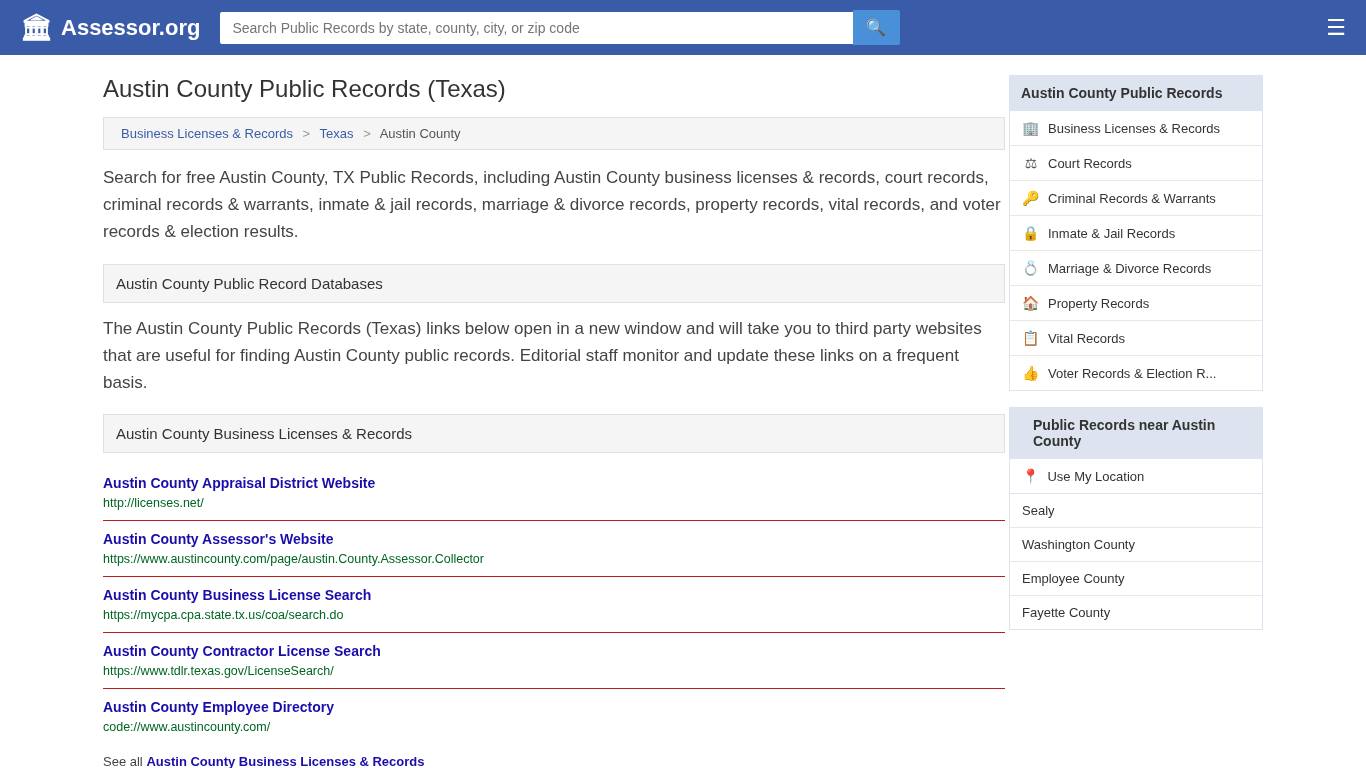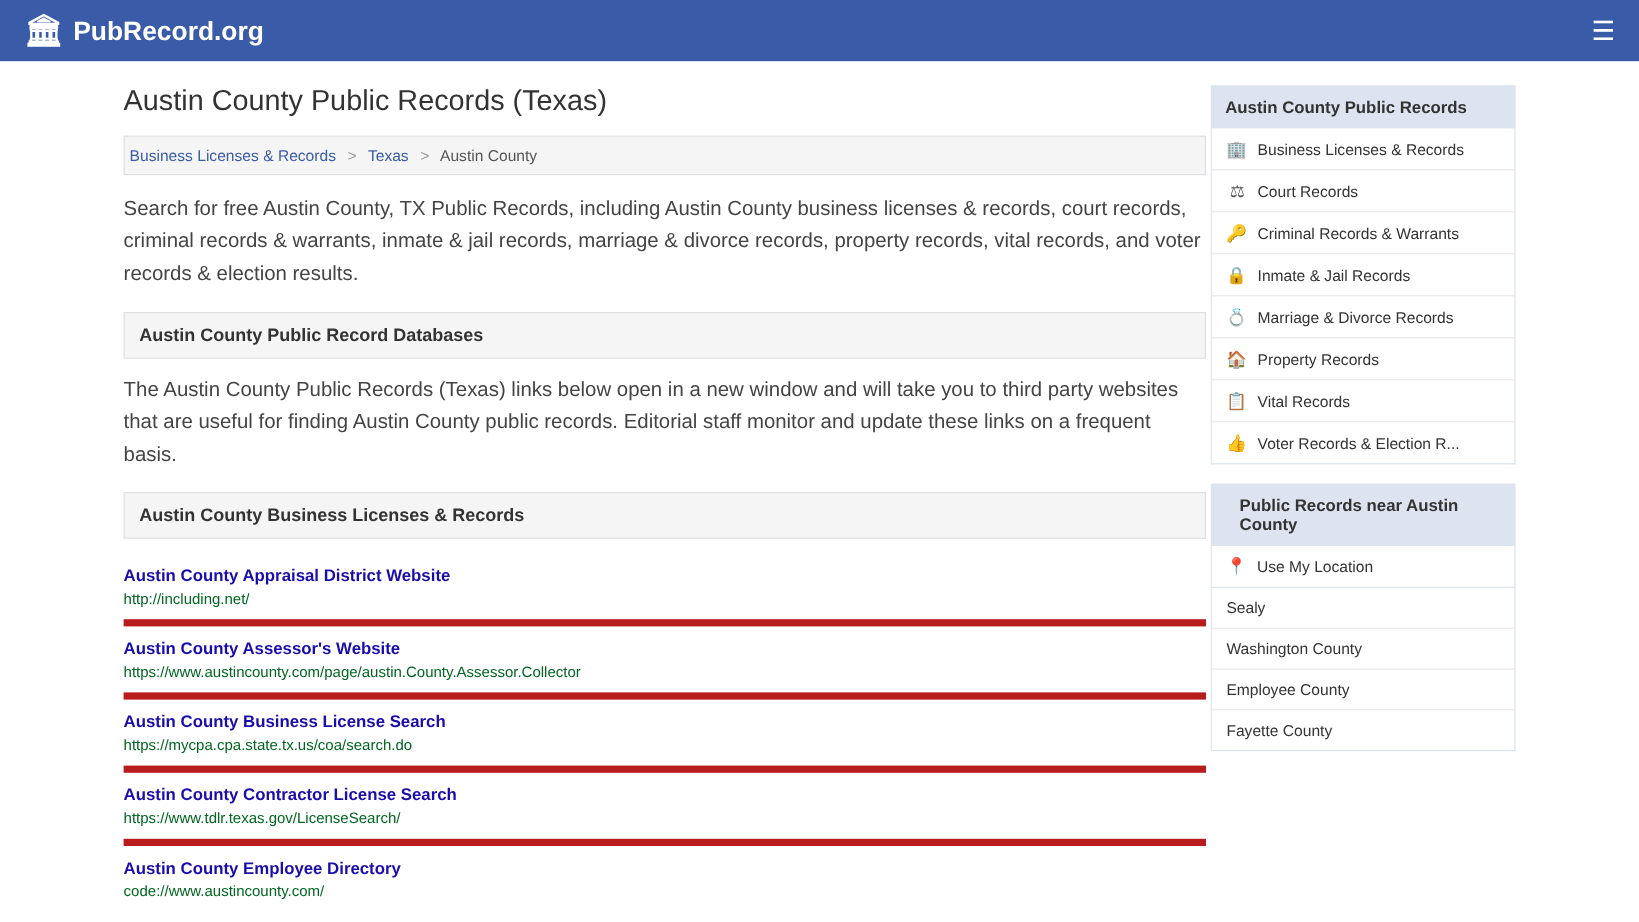--- a/index.html
+++ b/index.html
@@ -75,21 +75,21 @@
 
     .page-title {
       font-size: 24px;
       font-weight: normal;
       color: #333;
       margin-bottom: 14px;
     }
 
     .breadcrumb {
       background: #f5f5f5;
-      padding: 8px 4px;
+      padding: 8px 17px;
       font-size: 13px;
       color: #555;
       margin-bottom: 14px;
       border: 1px solid #e0e0e0;
     }
     .breadcrumb a {
       color: #3a5ca8;
       text-decoration: none;
     }
     .breadcrumb-sep { margin: 0 6px; color: #999; }
@@ -98,29 +98,29 @@
       font-size: 17px;
       line-height: 1.6;
       color: #444;
       margin-bottom: 18px;
     }
 
     .section-header {
       background: #f5f5f5;
       padding: 10px 12px;
       font-size: 15px;
-      font-weight: bold;
+      font-weight: normal;
       color: #333;
       margin-bottom: 12px;
       border: 1px solid #e0e0e0;
     }
 
     .record-link-block {
       padding: 10px 0;
-      border-bottom: 6px solid #b91c1c;
+      border-bottom: 1px solid #b91c1c;
     }
     .record-link-block:last-of-type { border-bottom: none; }
 
     .record-link-title {
       font-size: 14px;
       font-weight: bold;
       color: #1a0dab;
       text-decoration: none;
       display: block;
       margin-bottom: 3px;
@@ -238,22 +238,28 @@
       color: #333;
       text-decoration: none;
     }
   </style>
 </head>
 <body>
 
 <header class="header">
   <a class="logo-area" href="#">
     <span class="logo-icon">🏛</span>
-    <span>PubRecord.org</span>
+    <span>Assessor.org</span>
   </a>
+  <div class="search-bar">
+    <input type="text" placeholder="Search Public Records by state, county, city, or zip code" style="">
+    <button class="search-btn">
+      <span>🔍</span>
+    </button>
+  </div>
   <button class="hamburger-btn">
     <span>☰</span>
   </button>
 </header>
 
 <div class="main-container">
 
   <div class="content-area">
 
     <h1 class="page-title">Austin County Public Records (Texas)</h1>
@@ -271,21 +277,21 @@
     <div class="section-header">Austin County Public Record Databases</div>
 
     <p class="intro-text">The Austin County Public Records (Texas) links below open in a new window and will take you to third party websites that are useful for finding Austin County public records. Editorial staff monitor and update these links on a frequent basis.</p>
 
     <div class="section-header">Austin County Business Licenses &amp; Records</div>
 
     <div>
 
       <div class="record-link-block">
         <a class="record-link-title" href="#">Austin County Appraisal District Website</a>
-        <a class="record-link-url" href="#">http://including.net/</a>
+        <a class="record-link-url" href="#">http://licenses.net/</a>
       </div>
 
       <div class="record-link-block">
         <a class="record-link-title" href="#">Austin County Assessor's Website</a>
         <a class="record-link-url" href="#">https://www.austincounty.com/page/austin.County.Assessor.Collector</a>
       </div>
 
       <div class="record-link-block">
         <a class="record-link-title" href="#">Austin County Business License Search</a>
         <a class="record-link-url" href="#">https://mycpa.cpa.state.tx.us/coa/search.do</a>

